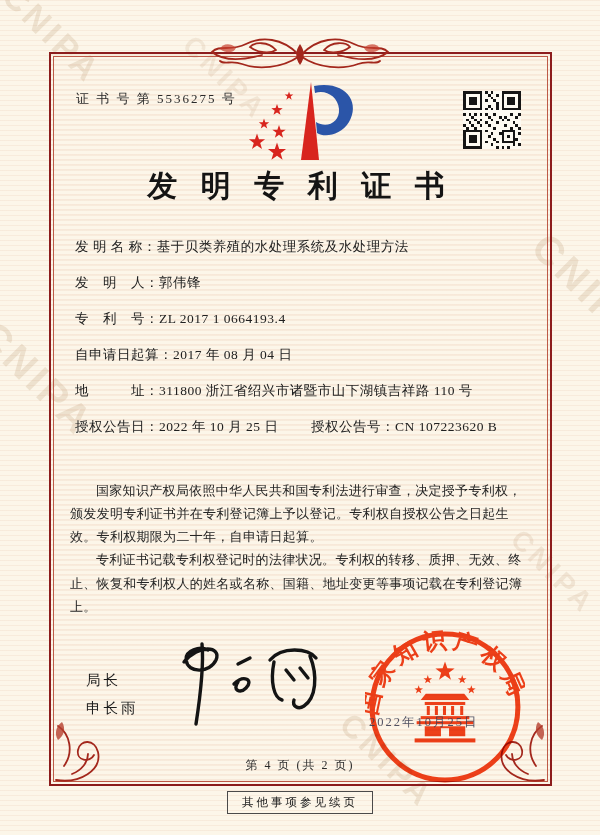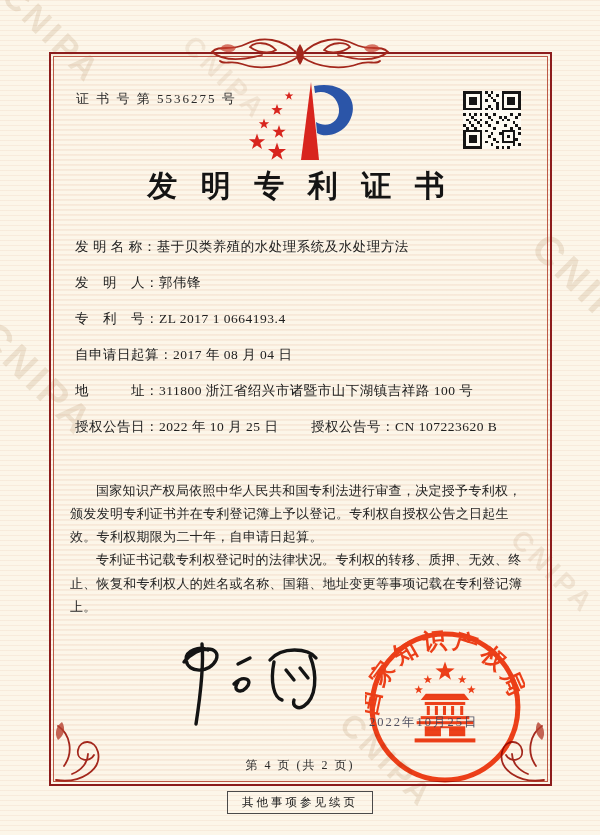--- a/index.html
+++ b/index.html
@@ -124,33 +124,37 @@
     <div class="field-row">
       <span class="field-label">发　明　人：</span><span>郭伟锋</span>
     </div>
     <div class="field-row">
       <span class="field-label">专　利　号：</span><span>ZL 2017 1 0664193.4</span>
     </div>
     <div class="field-row">
       <span class="field-label">自申请日起算：</span><span>2017 年 08 月 04 日</span>
     </div>
     <div class="field-row">
-      <span class="field-label">地　　　址：</span><span>311800 浙江省绍兴市诸暨市山下湖镇吉祥路 100 号</span>
+      <span class="field-label">地　　　址：</span><span>311800 浙江省绍兴市诸暨市山下湖镇吉祥路 110 号</span>
     </div>
     <div class="field-row">
       <span><span class="field-label">授权公告日：</span><span>2022 年 10 月 25 日</span></span>
       <span class="pair2"><span class="field-label">授权公告号：</span><span>CN 107223620 B</span></span>
     </div>
   </div>
 
   <div class="body-text">
     <p>国家知识产权局依照中华人民共和国专利法进行审查，决定授予专利权，颁发发明专利证书并在专利登记簿上予以登记。专利权自授权公告之日起生效。专利权期限为二十年，自申请日起算。</p>
     <p>专利证书记载专利权登记时的法律状况。专利权的转移、质押、无效、终止、恢复和专利权人的姓名或名称、国籍、地址变更等事项记载在专利登记簿上。</p>
   </div>
 
+  <div class="signoff">
+    <div>局长</div>
+    <div>申长雨</div>
+  </div>
 
   <svg class="sig" viewBox="0 0 190 100">
     <g stroke="#141414" stroke-width="3.4" fill="none" stroke-linecap="round" stroke-linejoin="round">
       <path d="M34,26 C48,8 72,10 66,24 C60,37 38,38 36,24 C35,14 50,10 58,14"></path>
       <path d="M52,8 C54,30 50,62 46,88"></path>
       <path d="M88,28 L100,22"></path>
       <path d="M84,48 C94,38 104,44 96,52 C90,58 82,54 88,46"></path>
       <path d="M120,24 C132,10 158,12 166,22"></path>
       <path d="M124,26 C120,46 124,62 132,64"></path>
       <path d="M160,20 C168,40 166,62 154,70 C148,74 142,70 144,64"></path>

